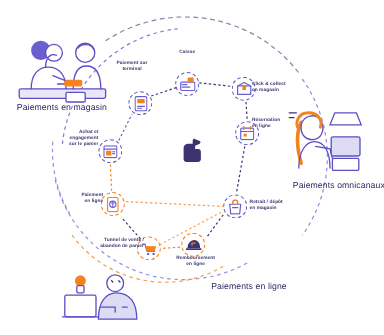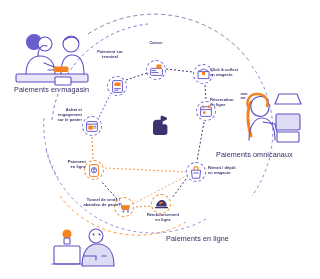--- a/index.html
+++ b/index.html
@@ -218,16 +218,16 @@
 en ligne</div>
   <div class="node-label" style="left:62px;top:198px;width:58px;text-align:right;">Tunnel de vente /
 abandon de panier</div>
   <div class="node-label" style="left:44px;top:160px;width:42px;text-align:right;">Paiement
 en ligne</div>
   <div class="node-label" style="left:30px;top:108px;width:52px;text-align:right;">Achat et
 engagement
 sur le panier</div>
 
   <div class="seg-label" style="left:14px;top:85px;">Paiements en magasin</div>
-  <div class="seg-label" style="left:216px;top:150px;">Paiements omnicanaux</div>
-  <div class="seg-label" style="left:126px;top:234px;padding-left:40px;">Paiements en ligne</div>
+  <div class="seg-label" style="left:244px;top:150px;">Paiements omnicanaux</div>
+  <div class="seg-label" style="left:136px;top:234px;padding-left:40px;">Paiements en ligne</div>
 
 </div>
 
 </body></html>

